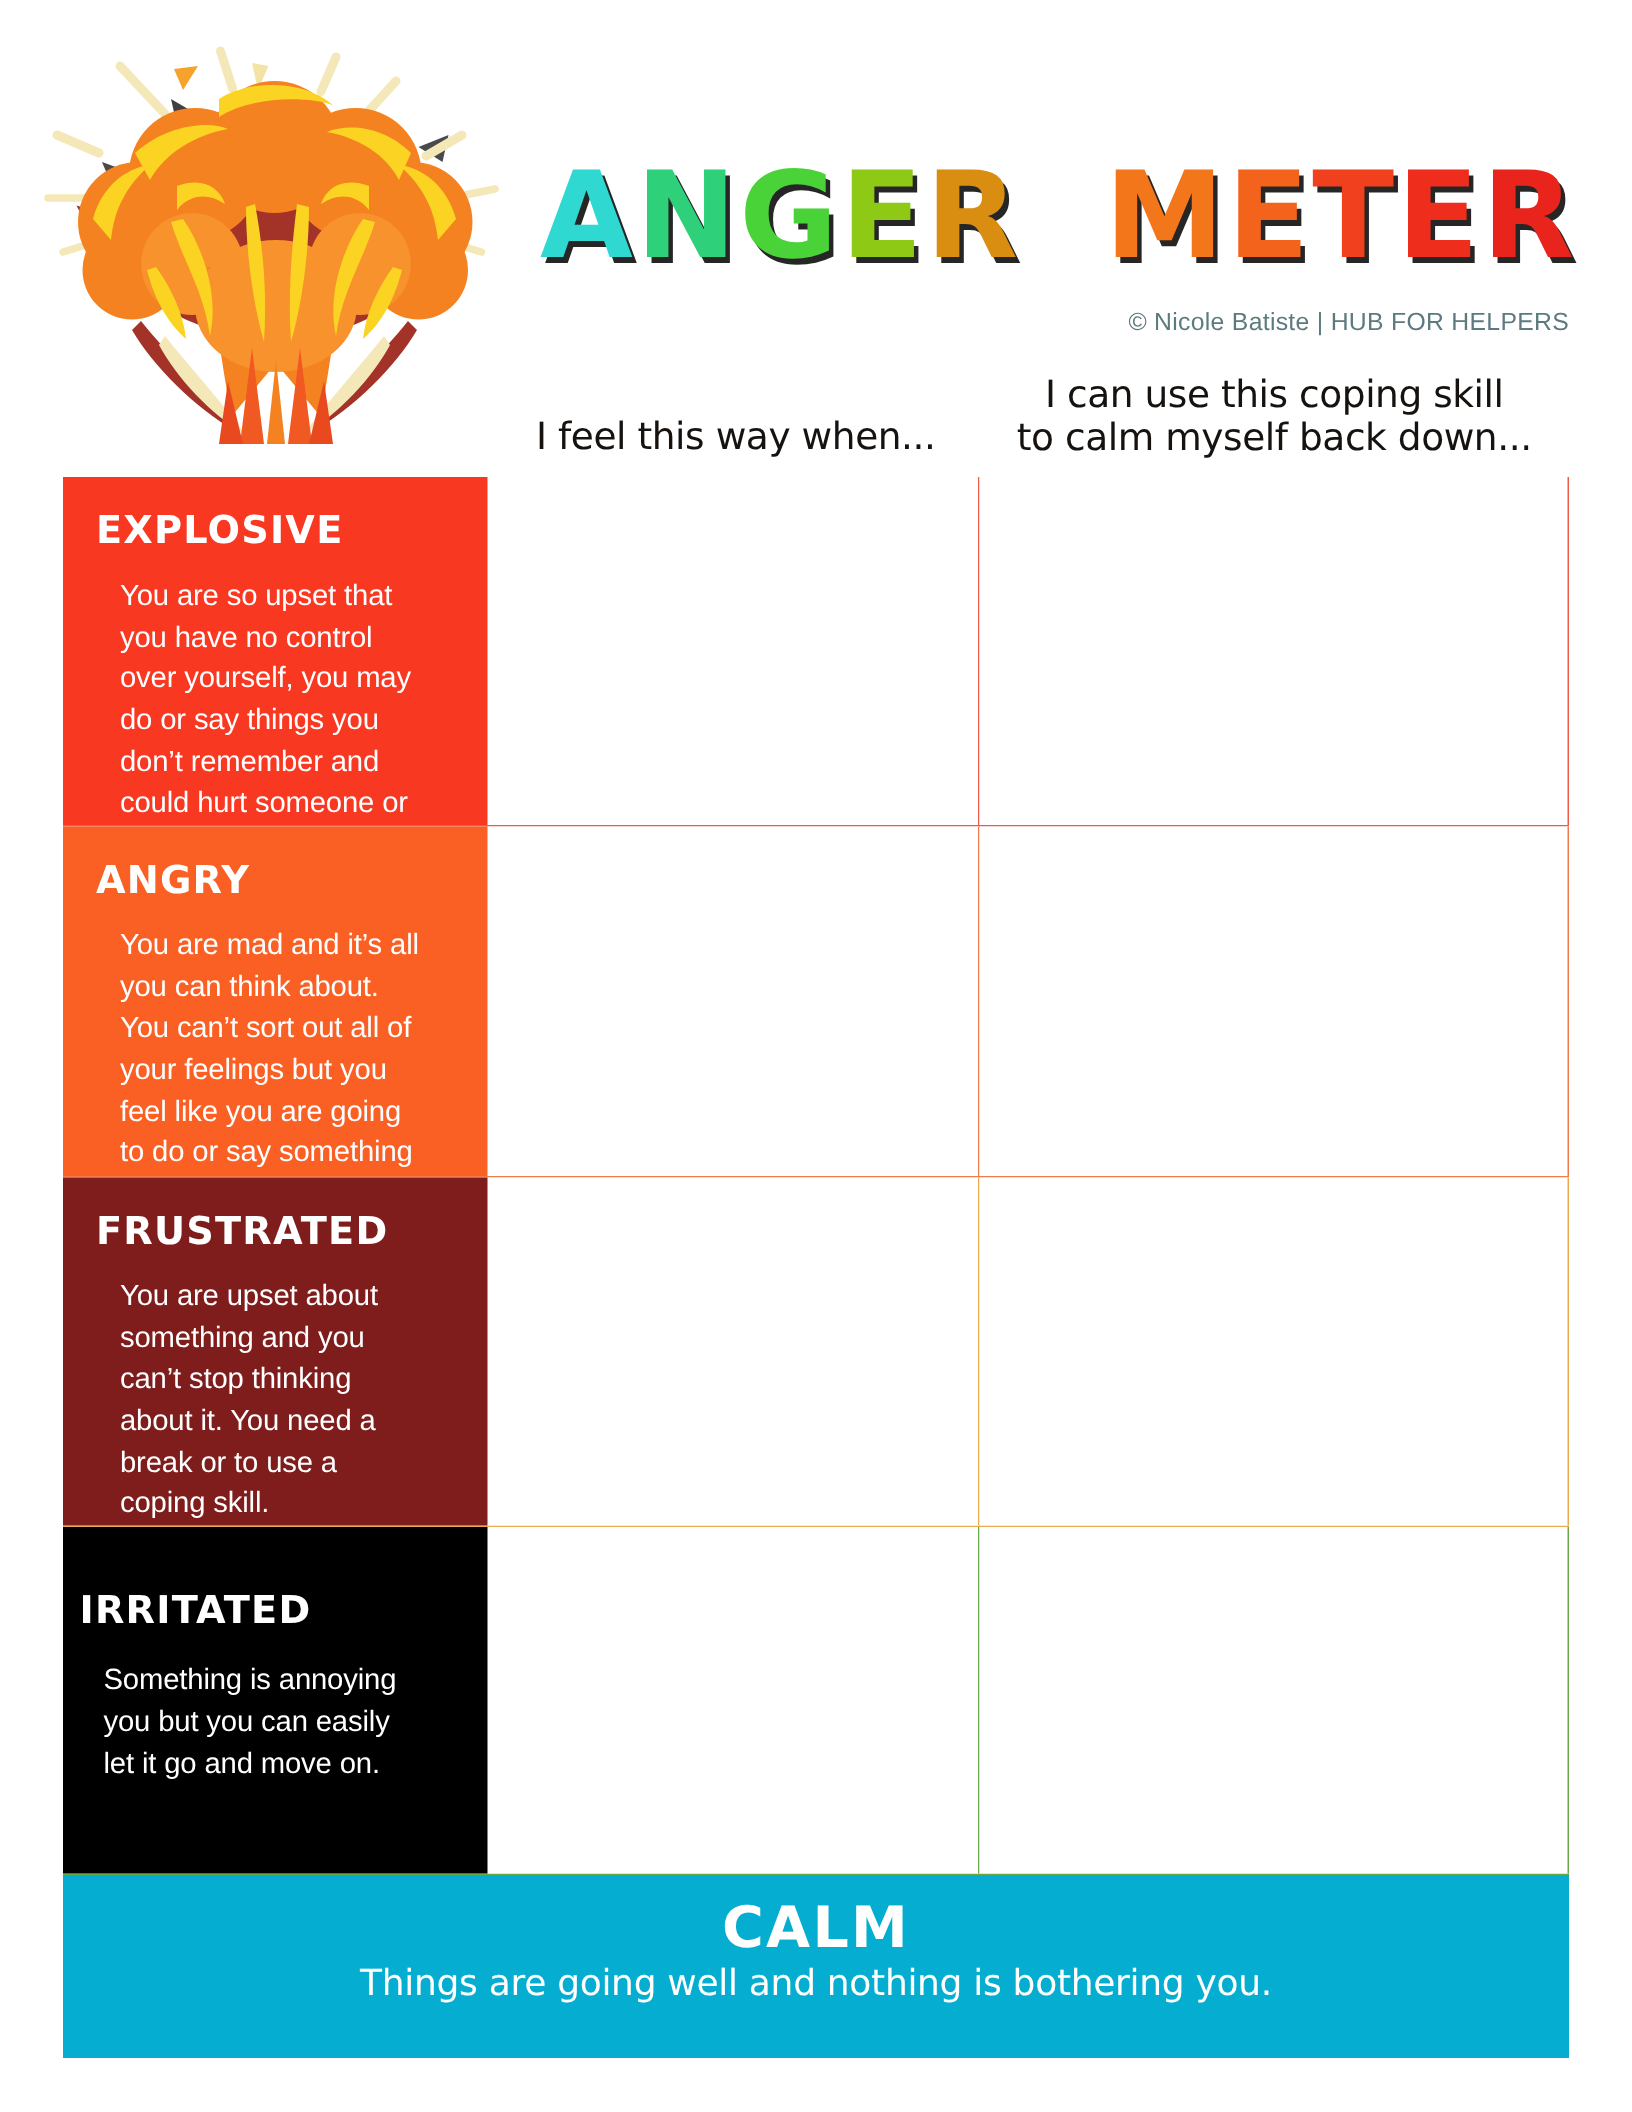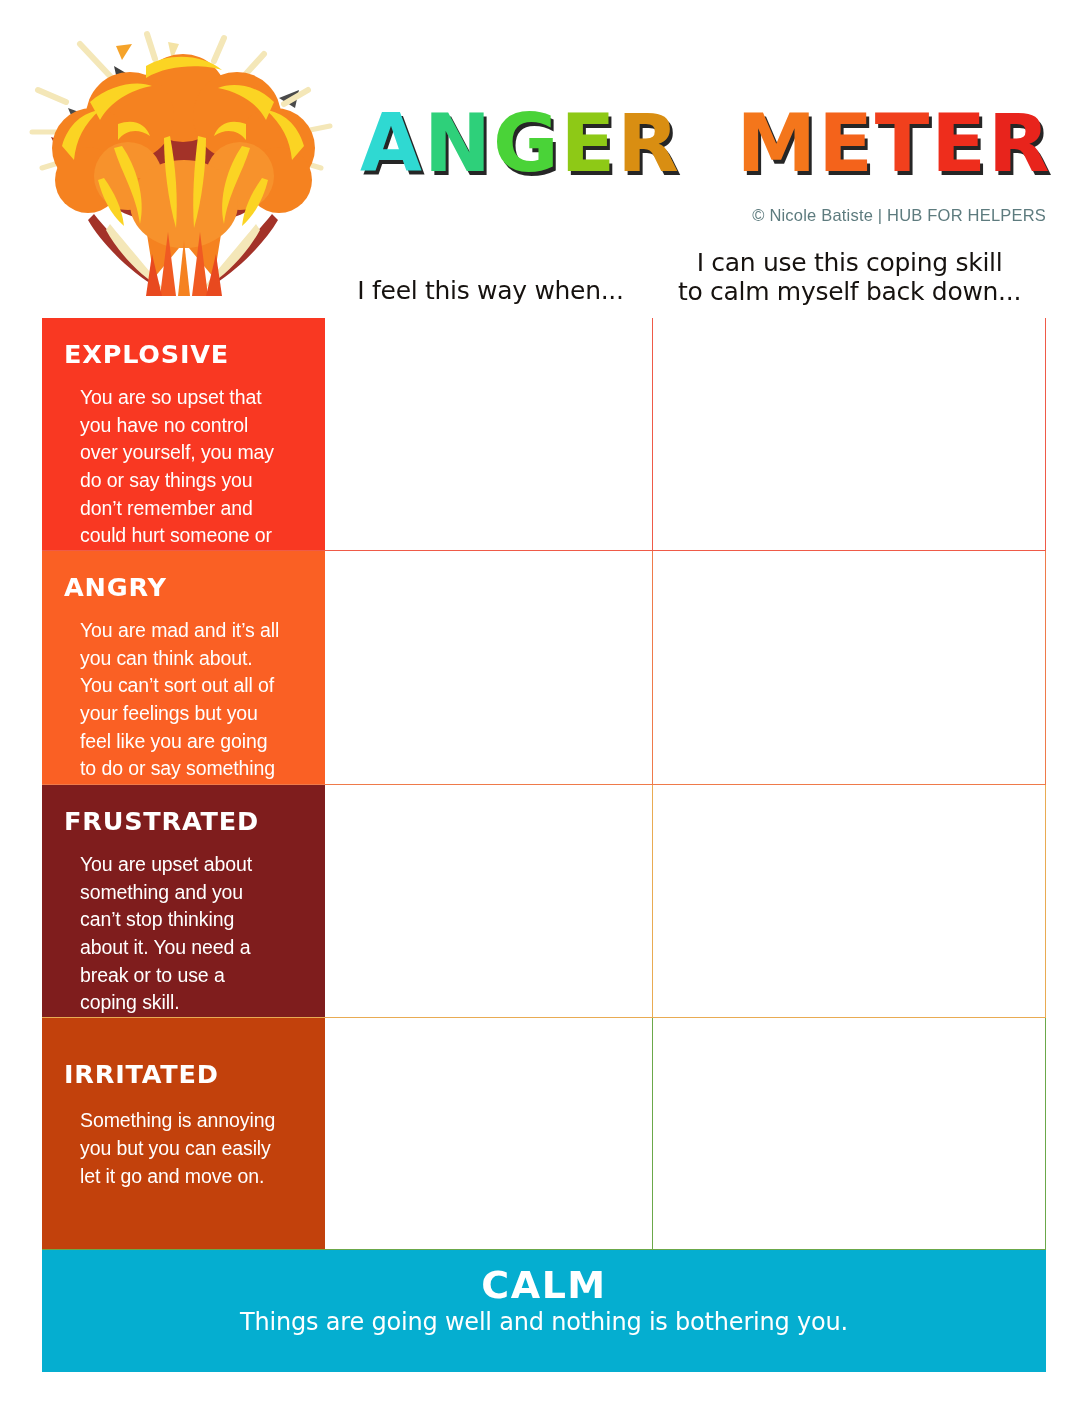--- a/index.html
+++ b/index.html
@@ -286,21 +286,21 @@
       </div>
       <div class="row" style="height: 233px; border-bottom: 1.5px solid rgb(233, 171, 82);">
         <div class="band" style="background: #7f1d1d;">
           <div class="band-title">FRUSTRATED</div>
           <div class="band-desc">You are upset about something and you can’t stop thinking about it. You need a break or to use a coping skill.</div>
         </div>
         <div class="write-cell cell-a" style="border-right: 1.5px solid rgb(233, 171, 82);"></div>
         <div class="write-cell cell-b" style="border-right: 1.5px solid rgb(233, 171, 82);"></div>
       </div>
       <div class="row" style="height: 232px; border-bottom: 1.5px solid rgb(107, 168, 74);">
-        <div class="band centered" style="background: #c2410c;">
+        <div class="band centered" style="background: #000000; padding-left: 11px;">
           <div class="band-title">IRRITATED</div>
           <div class="band-desc">Something is annoying you but you can easily let it go and move on.</div>
         </div>
         <div class="write-cell cell-a" style="border-right: 1.5px solid rgb(107, 168, 74);"></div>
         <div class="write-cell cell-b" style="border-right: 1.5px solid rgb(107, 168, 74);"></div>
       </div>
       <div class="calm" style="background: rgb(5, 174, 208); height: 122px;">
         <div class="calm-title">CALM</div>
         <div class="calm-sub">Things are going well and nothing is bothering you.</div>
       </div>

